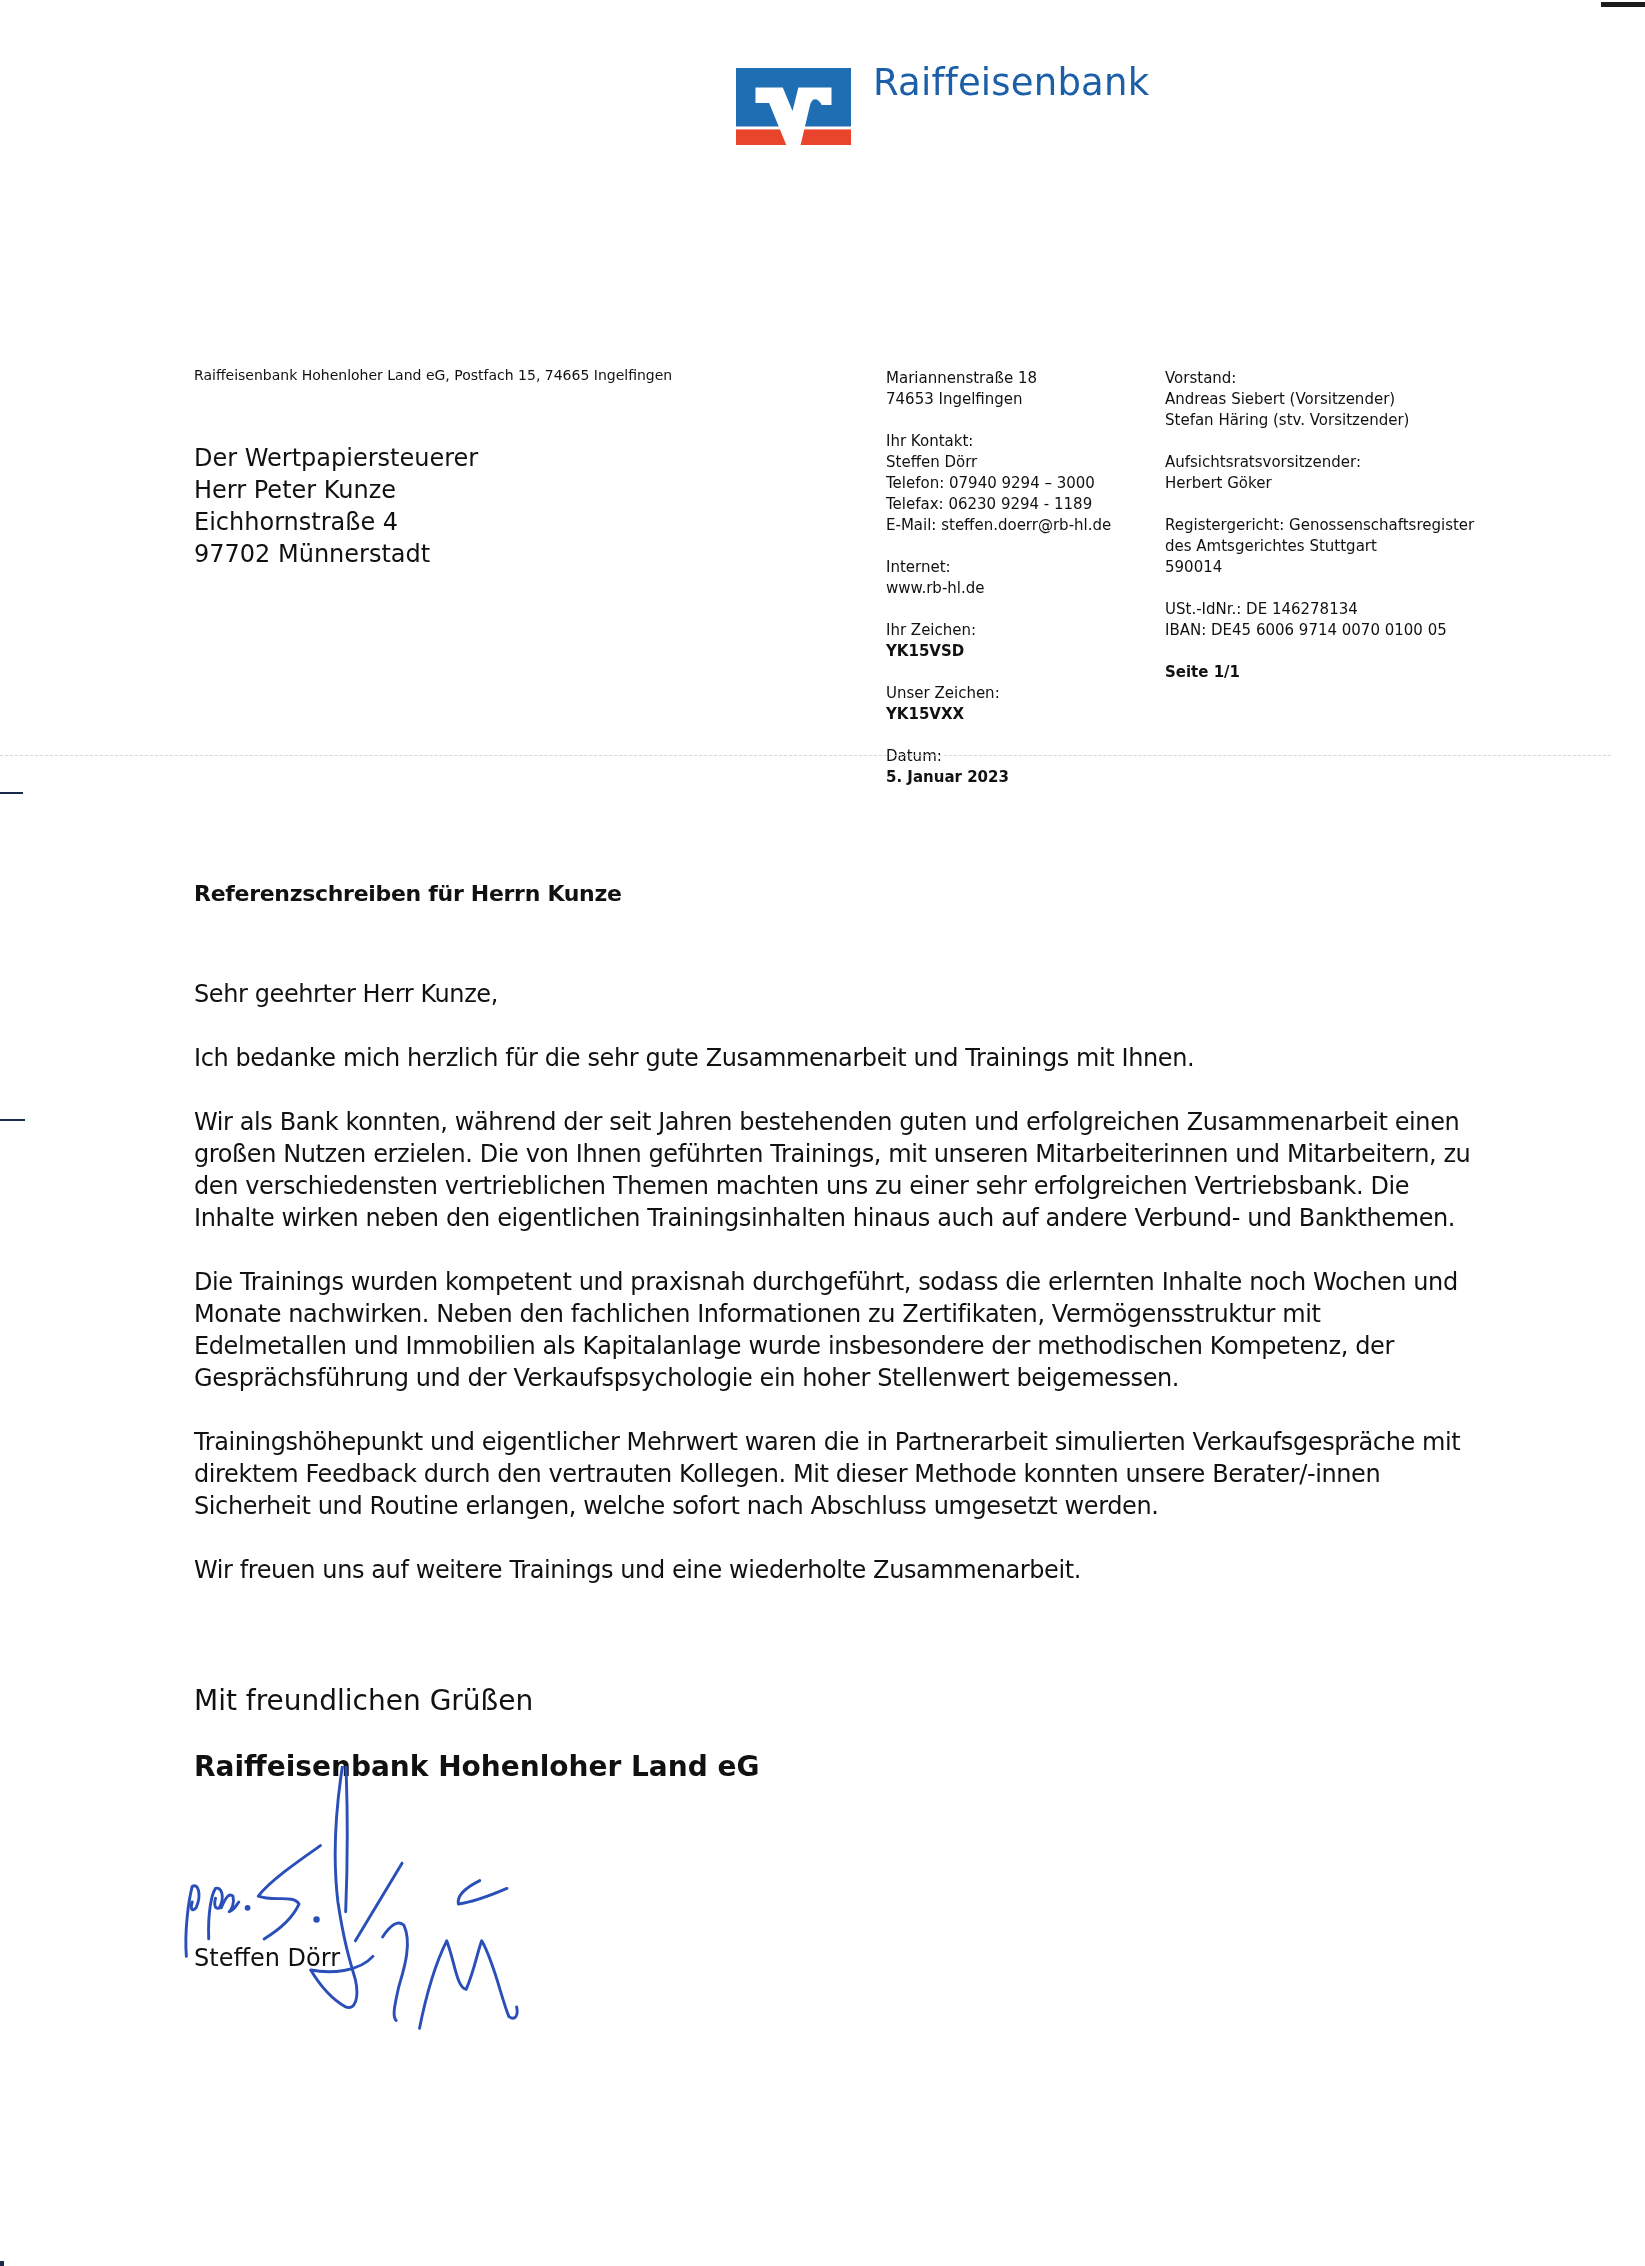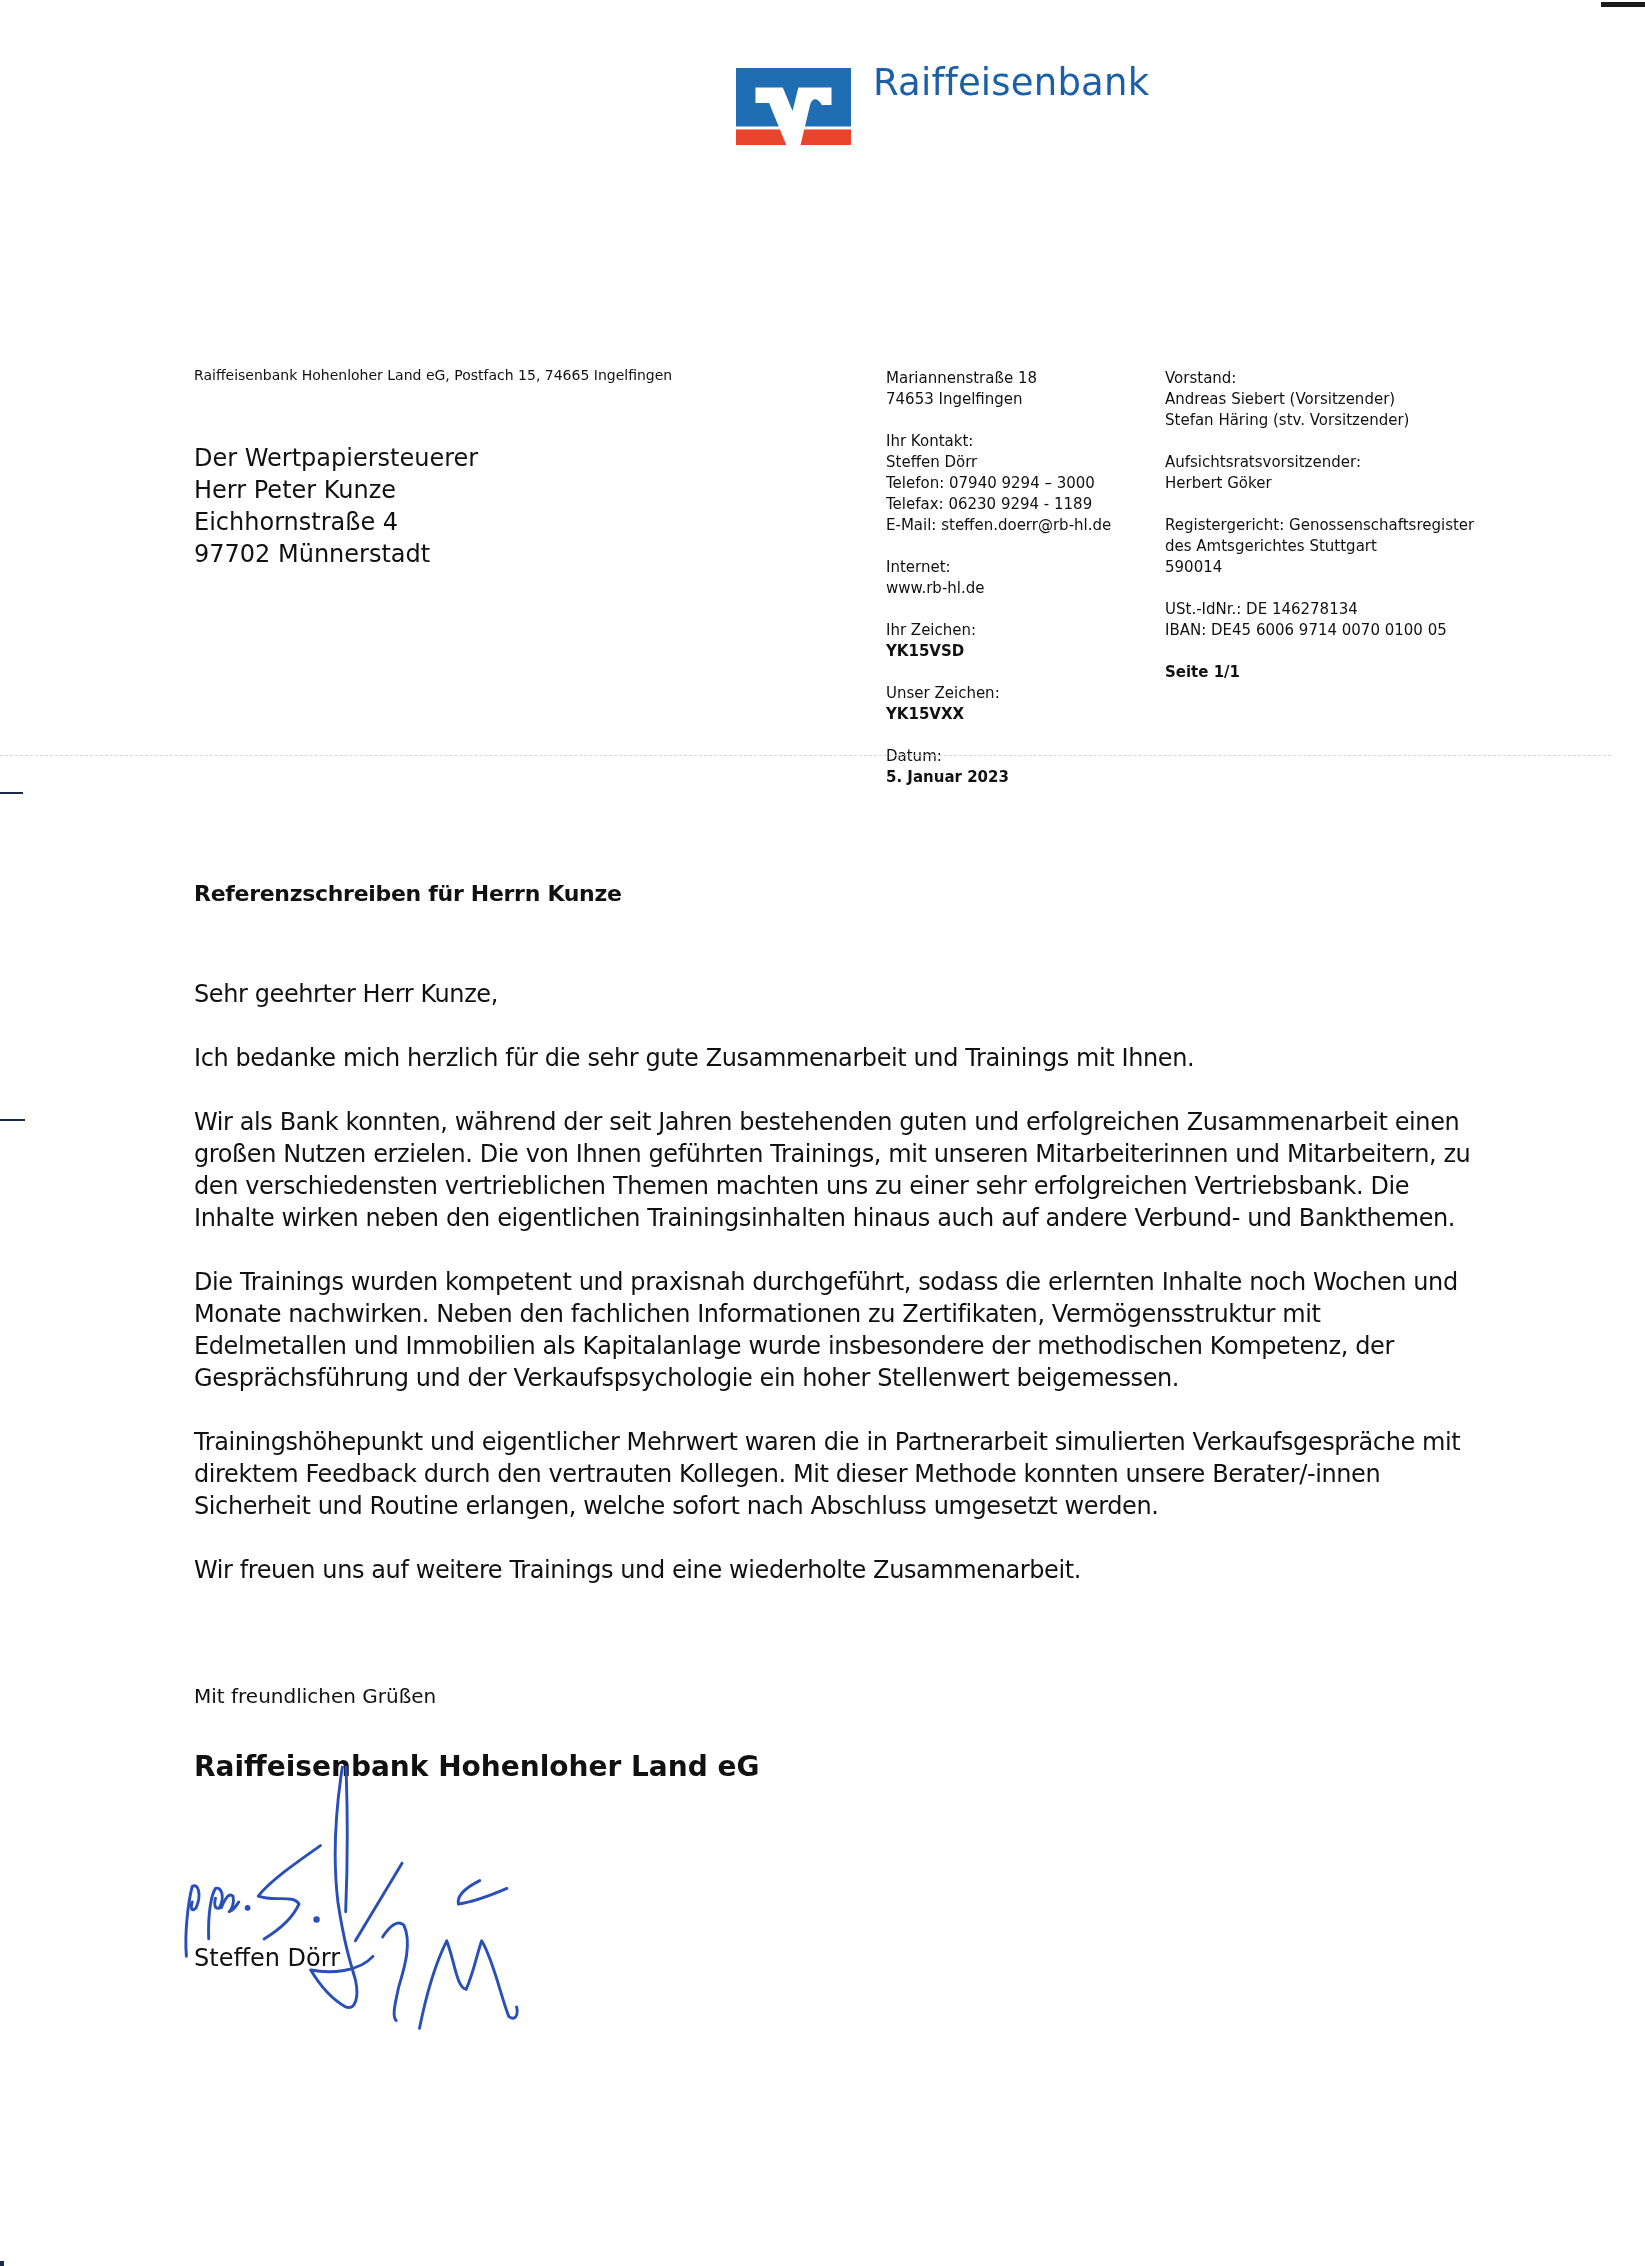--- a/index.html
+++ b/index.html
@@ -14,21 +14,21 @@
   .col-mid { left:886px; width:272px; }
   .col-right { left:1165px; width:408px; }
   .blk { margin-bottom:21px; }
   .b { font-weight:bold; }
   .fold { position:absolute; left:0; top:755px; width:1611px; height:0; border-top:1.5px dashed #c9ccd2; opacity:0.8; }
   .mark-left { position:absolute; left:0; height:1.9px; background:#1a2a4a; }
   .corner-mark { position:absolute; left:1601px; top:1.9px; width:45px; height:4.9px; background:#1b1b1b; }
   .subject { position:absolute; left:194px; top:881px; font-size:22px; font-weight:bold; letter-spacing:-0.3px; }
   .body-text { position:absolute; left:194px; top:978px; width:1281px; font-size:24px; line-height:32px; letter-spacing:-0.4px; }
   .body-text p { margin:0 0 32px 0; }
-  .closing { position:absolute; left:194px; top:1684px; font-size:20px; }
+  .closing { position:absolute; left:194px; top:1684px; font-size:28px; }
   .sig-org { position:absolute; left:194px; top:1750px; font-size:28px; font-weight:bold; }
   .sig-name { position:absolute; left:194px; top:1944px; font-size:24px; }
   .signature { position:absolute; left:165px; top:1766px; width:408px; height:272px; pointer-events:none; }
 </style>
 </head>
 <body>
 
 <div class="corner-mark"></div>
 
 <div>

